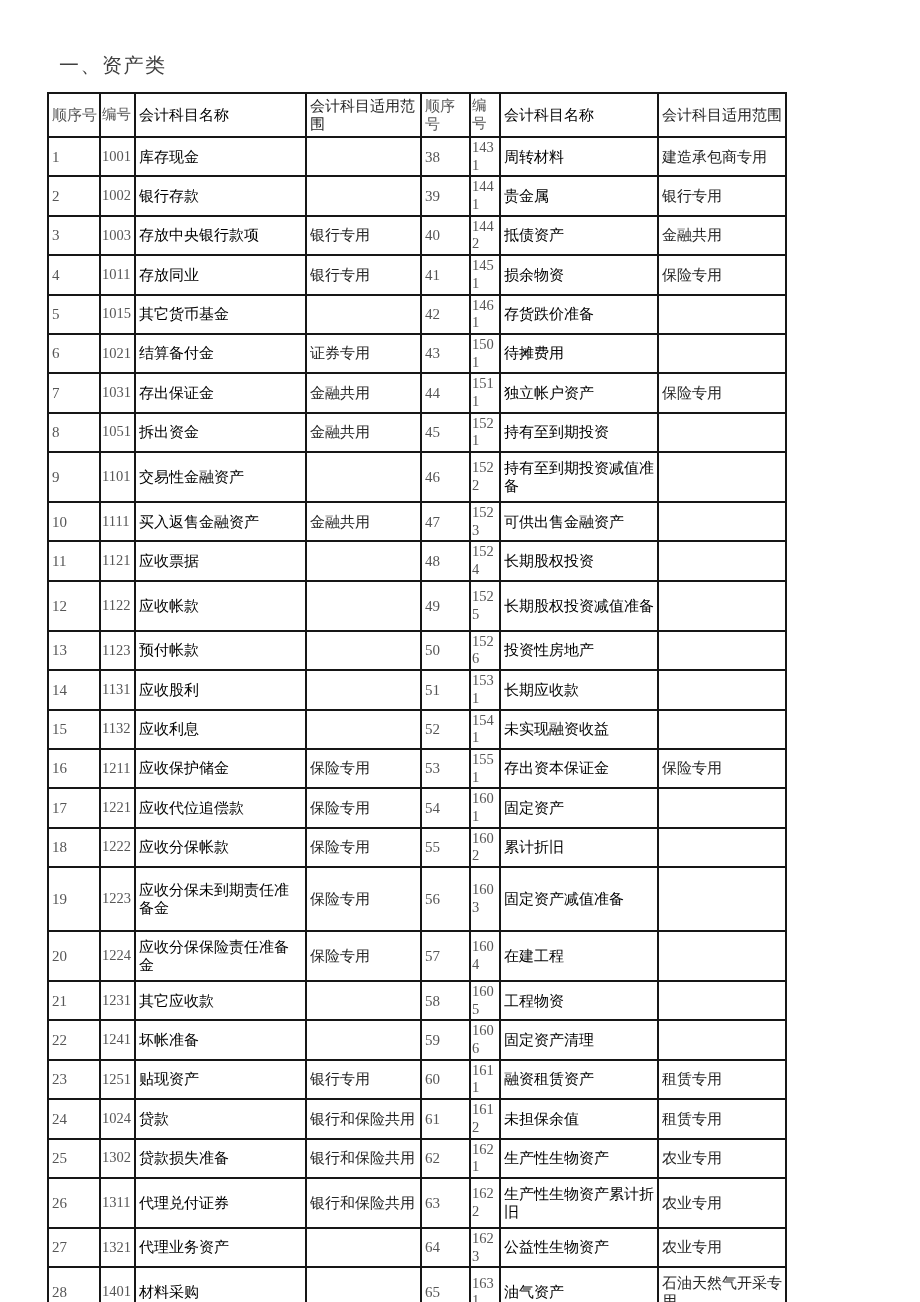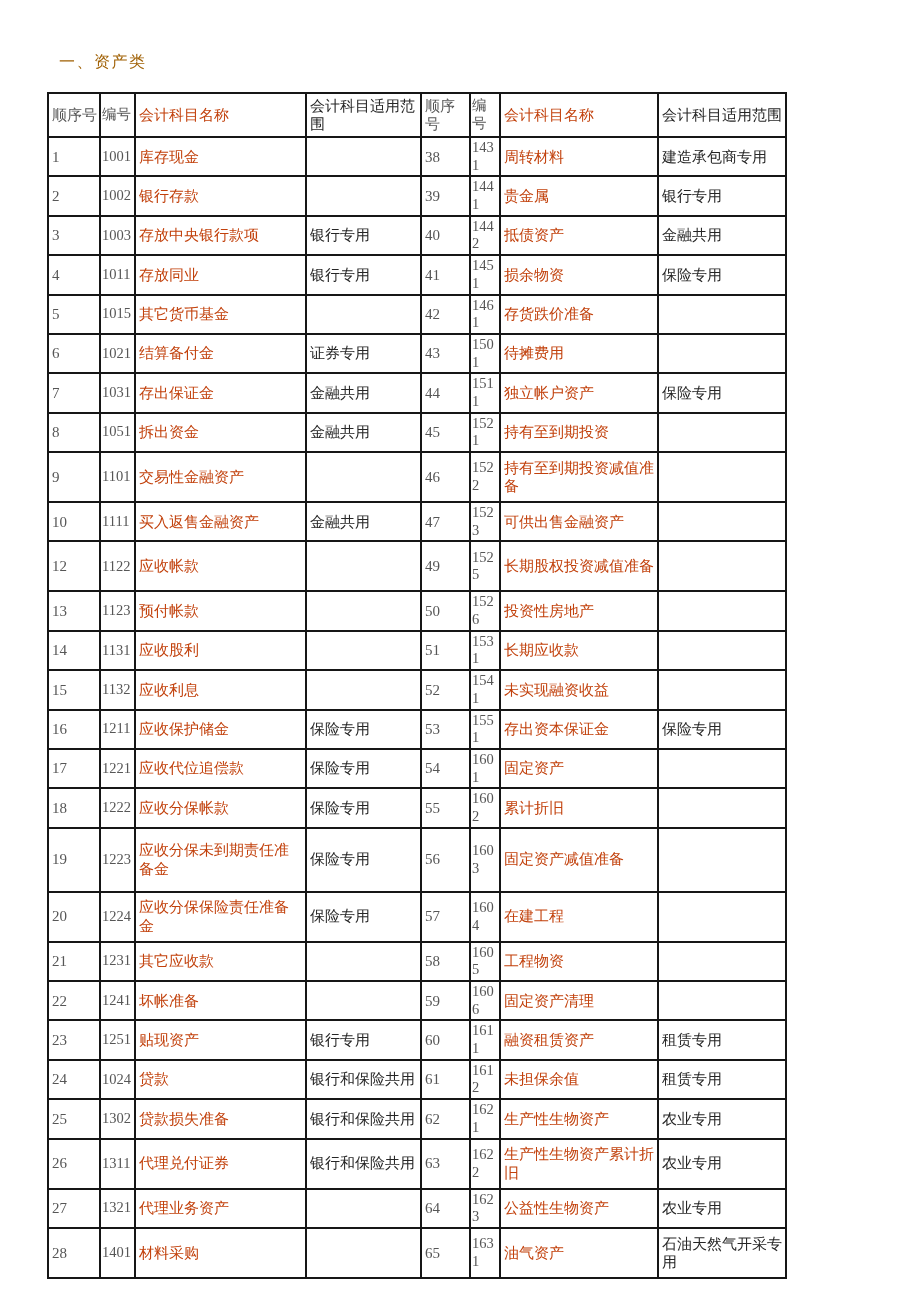--- a/index.html
+++ b/index.html
@@ -12,23 +12,23 @@
     width: 920px;
     height: 1302px;
     background: #ffffff;
     overflow: hidden;
     font-family: "Liberation Serif", "DejaVu Serif", serif;
   }
   .doc-title {
     position: absolute;
     left: 59px;
     top: 52px;
-    font-size: 16px;
+    font-size: 20px;
     letter-spacing: 1.5px;
-    color: #a16207;
+    color: #404040;
     white-space: nowrap;
   }
   table.accounts {
     position: absolute;
     left: 47px;
     top: 92px;
     border-collapse: collapse;
     table-layout: fixed;
   }
   table.accounts th,
@@ -39,21 +39,21 @@
     line-height: 1.22;
     color: #2e2e2e;
     text-align: left;
     vertical-align: middle;
     padding: 1px 2px 1px 3px;
     word-break: break-all;
     overflow: hidden;
   }
   table.accounts .col-seq  { color: #565656; padding-left: 3px; }
   table.accounts .col-code { color: #565656; font-size: 14.5px; padding-left: 1px; padding-right: 0; }
-  table.accounts .col-name { color: #c2410c; }
+  table.accounts .col-name { color: #000000; }
   table.accounts .col-scope{ color: #262626; }
   thead th { color: #2e2e2e; }
 </style>
 </head>
 <body>
 
 <div class="page">
 
   <div class="doc-title">一、资产类</div>
 
@@ -174,20 +174,30 @@
         <tr style="height: 26px;">
           <td class="col-seq">10</td>
           <td class="col-code">1111</td>
           <td class="col-name">买入返售金融资产</td>
           <td class="col-scope">金融共用</td>
           <td class="col-seq">47</td>
           <td class="col-code">1523</td>
           <td class="col-name">可供出售金融资产</td>
           <td class="col-scope"></td>
         </tr>
+        <tr style="height: 26px;">
+          <td class="col-seq">11</td>
+          <td class="col-code">1121</td>
+          <td class="col-name">应收票据</td>
+          <td class="col-scope"></td>
+          <td class="col-seq">48</td>
+          <td class="col-code">1524</td>
+          <td class="col-name">长期股权投资</td>
+          <td class="col-scope"></td>
+        </tr>
         <tr style="height: 50px;">
           <td class="col-seq">12</td>
           <td class="col-code">1122</td>
           <td class="col-name">应收帐款</td>
           <td class="col-scope"></td>
           <td class="col-seq">49</td>
           <td class="col-code">1525</td>
           <td class="col-name">长期股权投资减值准备</td>
           <td class="col-scope"></td>
         </tr>

